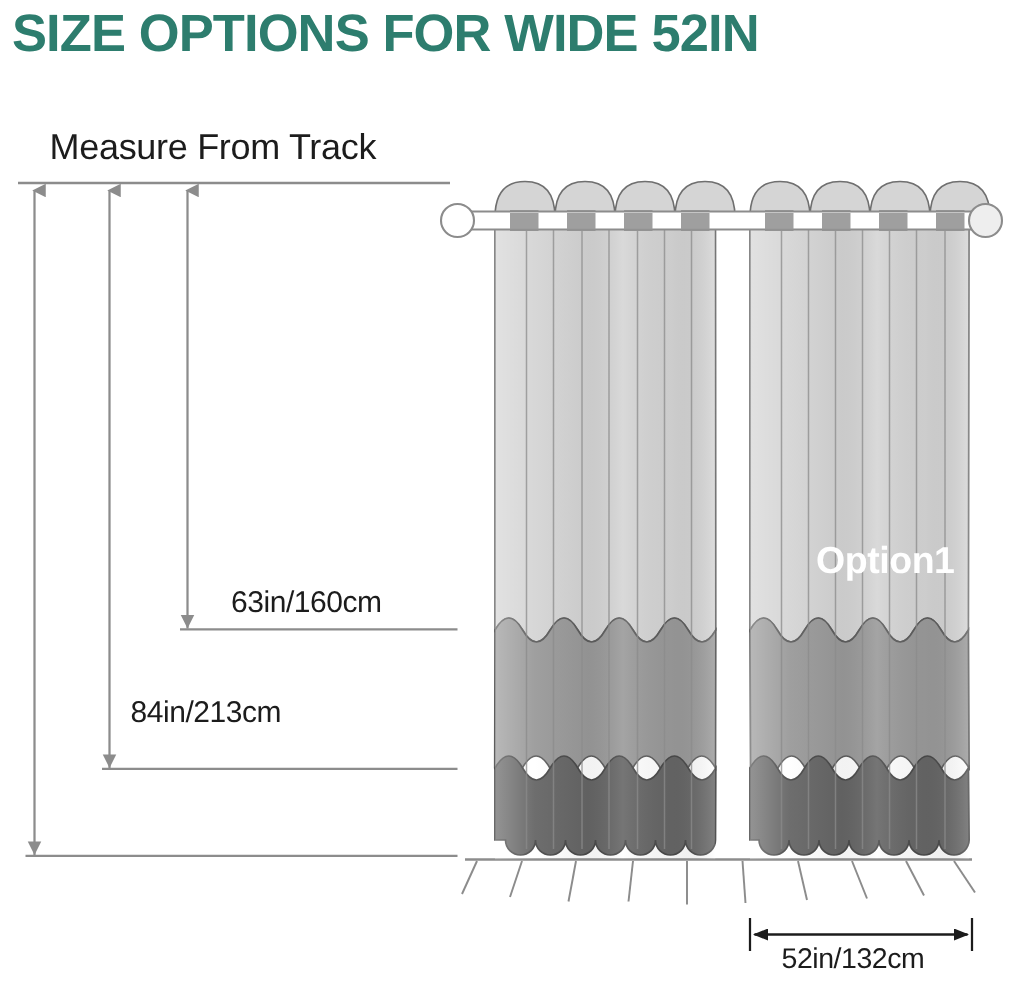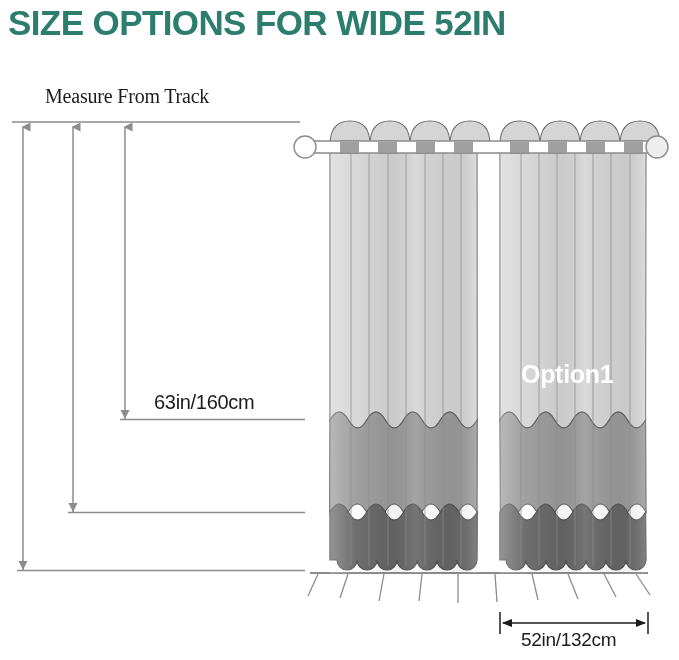--- a/index.html
+++ b/index.html
@@ -32,26 +32,25 @@
     letter-spacing: -0.6px;
     color: #2d7d6e;
     font-family: "Liberation Sans", sans-serif;
     white-space: nowrap;
     line-height: 42px;
   }
   .subtitle {
     position: absolute;
     left: 33px;
     top: 85px;
-    font-size: 20px;
+    font-size: 24px;
     color: #1c1c1c;
-    font-family: Liberation Serif, serif;
+    font-family: Liberation Sans, sans-serif;
     white-space: nowrap;
     letter-spacing: -0.2px;
-    margin-left: 12px;
   }
   .dim-label {
     position: absolute;
     font-size: 20px;
     color: #1c1c1c;
     font-family: "Liberation Sans", sans-serif;
     white-space: nowrap;
     letter-spacing: -0.3px;
   }
   #label-63 { left: 138px; top: 391px; margin-left: 16px; }
@@ -60,20 +59,21 @@
   #label-52 { left: 521px; top: 629px; font-size: 19px; }
 
   .opt-label {
     position: absolute;
     font-size: 25px;
     font-weight: bold;
     color: #ffffff;
     font-family: "Liberation Sans", sans-serif;
     white-space: nowrap;
     letter-spacing: -0.3px;
+    padding-left: 23px;
   }
   #opt1 { left: 521px; top: 360px; }
   #opt2 { left: 521px; top: 450px; }
   #opt3 { left: 521px; top: 516px; }
 
   svg { display: block; }
 </style>
 </head>
 <body>
 
@@ -276,17 +276,18 @@
 
     <g>
       <line x1="500" y1="612" x2="500" y2="634" stroke="#1c1c1c" stroke-width="1.5"></line>
       <line x1="648" y1="612" x2="648" y2="634" stroke="#1c1c1c" stroke-width="1.5"></line>
       <line x1="503" y1="623" x2="645" y2="623" stroke="#1c1c1c" stroke-width="1.6" marker-start="url(#arrL)" marker-end="url(#arrR)"></line>
     </g>
 
   </svg>
 
   <div class="dim-label" id="label-63">63in/160cm</div>
+  <div class="dim-label" id="label-84">84in/213cm</div>
   <div class="dim-label" id="label-52">52in/132cm</div>
 
   <div class="opt-label" id="opt1">Option1</div>
 
 </div>
 
 </body></html>

